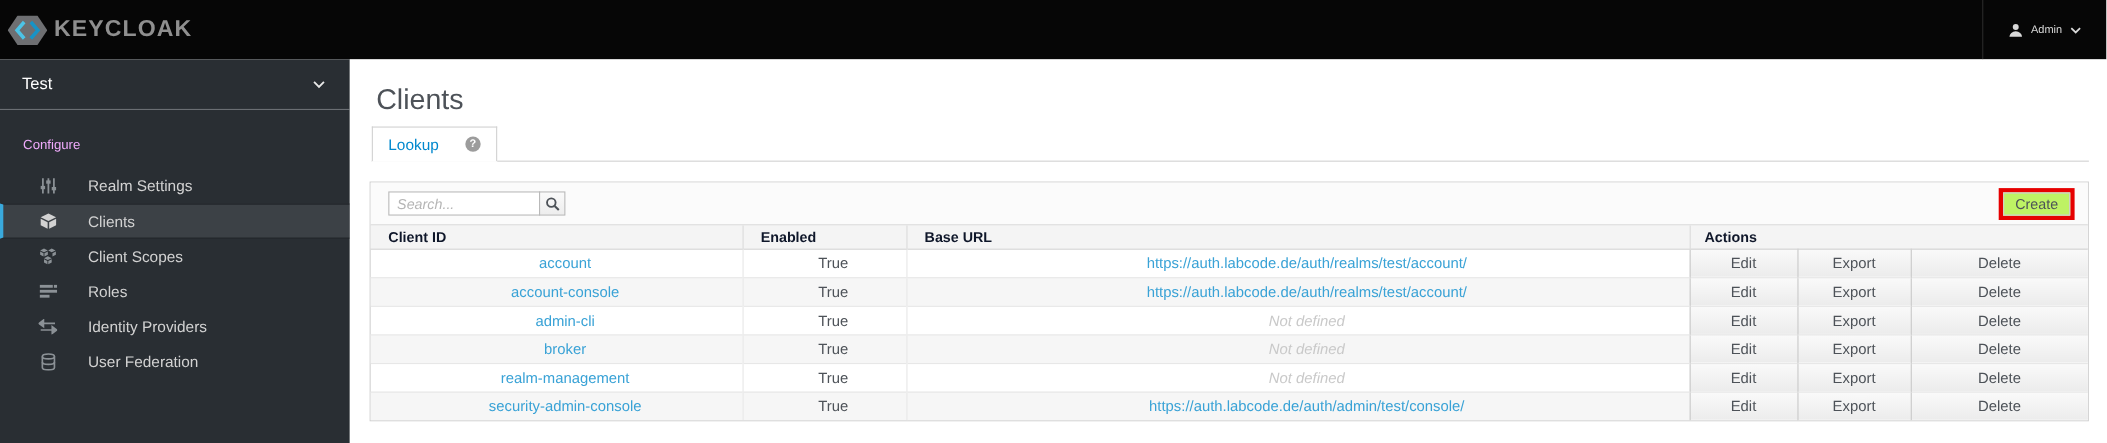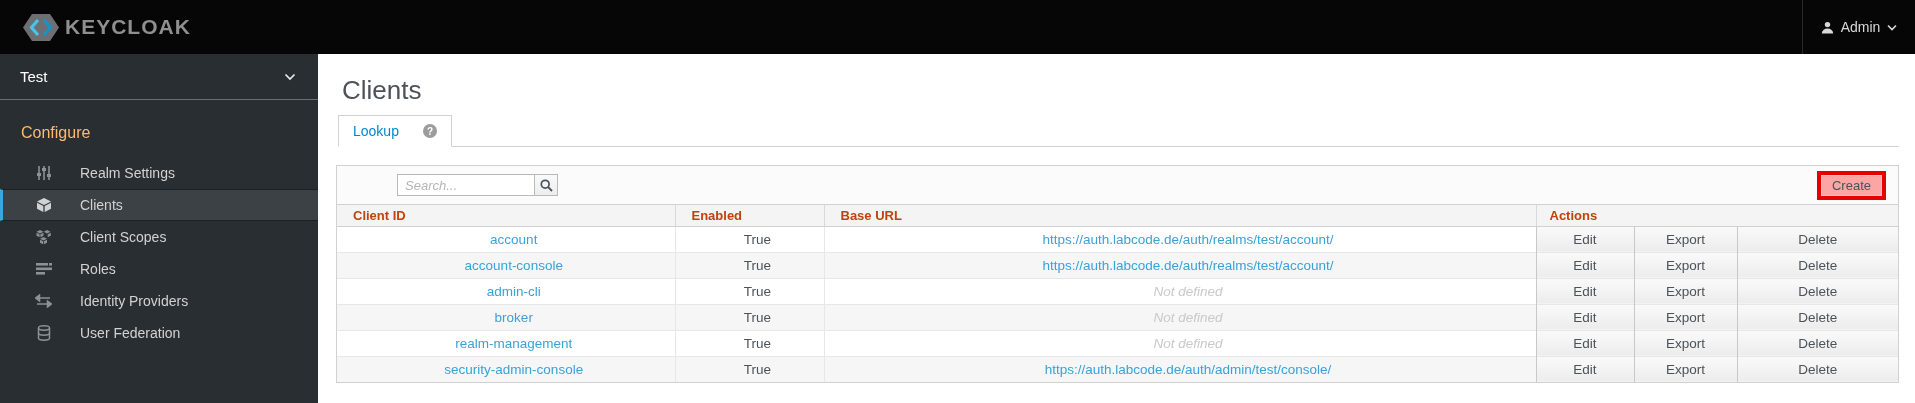--- a/index.html
+++ b/index.html
@@ -2,36 +2,36 @@
 <html><head>
 <meta charset="utf-8">
 <style>
   * { margin:0; padding:0; box-sizing:border-box; }
   html,body { width:1915px; height:403px; overflow:hidden; background:#fff;
               font-family:"Liberation Sans", sans-serif; }
 
   
   .masthead { height:54px; background:#060606; display:flex; align-items:center;
               justify-content:space-between; }
-  .logo { display:flex; align-items:center; padding-left:23px; gap:6px; }
+  .logo { display:flex; align-items:center; padding-left:7px; gap:6px; }
   .logo-text { font-size:21px; font-weight:bold; color:#8f8f8f; letter-spacing:1px; }
   .user-box { height:54px; width:113px; border-left:1px solid #2a2a2a; display:flex;
               align-items:center; justify-content:center; gap:7px; color:#d8d8d8;
-              font-size:14px; cursor:pointer; }
+              font-size:10px; cursor:pointer; }
 
   
   .app { display:flex; height:349px; }
 
   
   .sidebar { width:318px; background:#292e33; flex-shrink:0; }
   .realm-selector { height:46px; display:flex; align-items:center; justify-content:space-between;
                     padding:0 22px 0 20px; border-bottom:1px solid #6a6e73; cursor:pointer;gap:19px; }
   .realm-name { color:#fff; font-size:15px; }
   .nav { padding-top:24px; }
-  .section-label { color:#fdba74; font-size:16px; padding-left:21px; margin-bottom:15px; }
+  .section-label { color:#f0abfc; font-size:12px; padding-left:21px; margin-bottom:15px; }
   .nav-item { height:32px; display:flex; align-items:center; padding-left:32px; gap:28px;
               color:#d2d2d2; font-size:14px; cursor:pointer; border-left:3px solid transparent; }
   .nav-item .nicon { width:17px; height:17px; color:#8b9196; display:flex; align-items:center;
                      justify-content:center; flex-shrink:0; }
   .nav-item.selected { background:#3c4146; border-left:3px solid #39a9dc;
                        border-top:1px solid #1d2125; border-bottom:1px solid #1d2125; }
 
   
   .content { flex:1; background:#fff; }
   .page-title { font-size:26px; font-weight:400; color:#4d5258; margin:21px 0 0 24px; }
@@ -42,32 +42,32 @@
   .help-badge { width:14px; height:14px; border-radius:50%; background:#9c9c9c; color:#fff;
                 font-size:10px; font-weight:bold; display:inline-flex; align-items:center;
                 justify-content:center; }
 
   
   .table-panel { margin:18px 18px 0 18px; border:1px solid #d1d1d1; }
   .toolbar { height:39px; background:#fbfbfb; border-bottom:1px solid #d1d1d1;
              display:flex; align-items:center; justify-content:space-between; padding:0 12px 0 16px; }
   .search-group { display:flex; }
   .search-input { width:138px; height:22px; border:1px solid #b9b9b9; padding:0 7px;
-                  font-size:13px; font-family:"Liberation Sans", sans-serif; color:#4d5258;margin-left:44px; }
+                  font-size:13px; font-family:"Liberation Sans", sans-serif; color:#4d5258; }
   .search-input::placeholder { font-style:italic; color:#b5b5b5; }
   .search-btn { width:24px; height:22px; margin-left:-1px; border:1px solid #b9b9b9;
                 background:linear-gradient(to bottom,#fafafa,#ededed); cursor:pointer;
                 display:flex; align-items:center; justify-content:center; color:#4d5258; }
   .create-wrap { border:4px solid #e60000; }
-  .create-btn { padding:2px 10px; font-size:13px; color:#4d5258; background:#fca5a5;
+  .create-btn { padding:2px 10px; font-size:13px; color:#4d5258; background:#bef264;
                 border:1px solid #cfcfcf; cursor:pointer; font-family:"Liberation Sans", sans-serif; }
 
   table { width:100%; border-collapse:collapse; table-layout:fixed; font-size:13.5px; }
   thead th { background:#f4f4f4; border-bottom:1px solid #d1d1d1; height:21px;
-             text-align:left; padding-left:16px; font-weight:600; color:#c2410c; font-size:13px; }
+             text-align:left; padding-left:16px; font-weight:600; color:#0f172a; font-size:13px; }
   thead th + th { border-left:1px solid #d9d9d9; }
   tbody td { height:26px; padding-left:16px; color:#4d5258; border-top:1px solid #e7e7e7;text-align:center; }
   tbody tr:first-child td { border-top:none; }
   tbody tr:nth-child(even) td { background:#f6f6f6; }
   td.c-enabled, td.c-url { border-left:1px solid #e7e7e7; }
   a.cell-link { color:#39a2d6; text-decoration:none; cursor:pointer; }
   .muted { color:#c9c9c9;font-style:italic; }
   td.action-cell { padding:0; text-align:center; border-left:1px solid #c8c8c8;
                    background:linear-gradient(to bottom,#fafafa,#ececec) !important;
                    cursor:pointer; color:#4d5258; }

